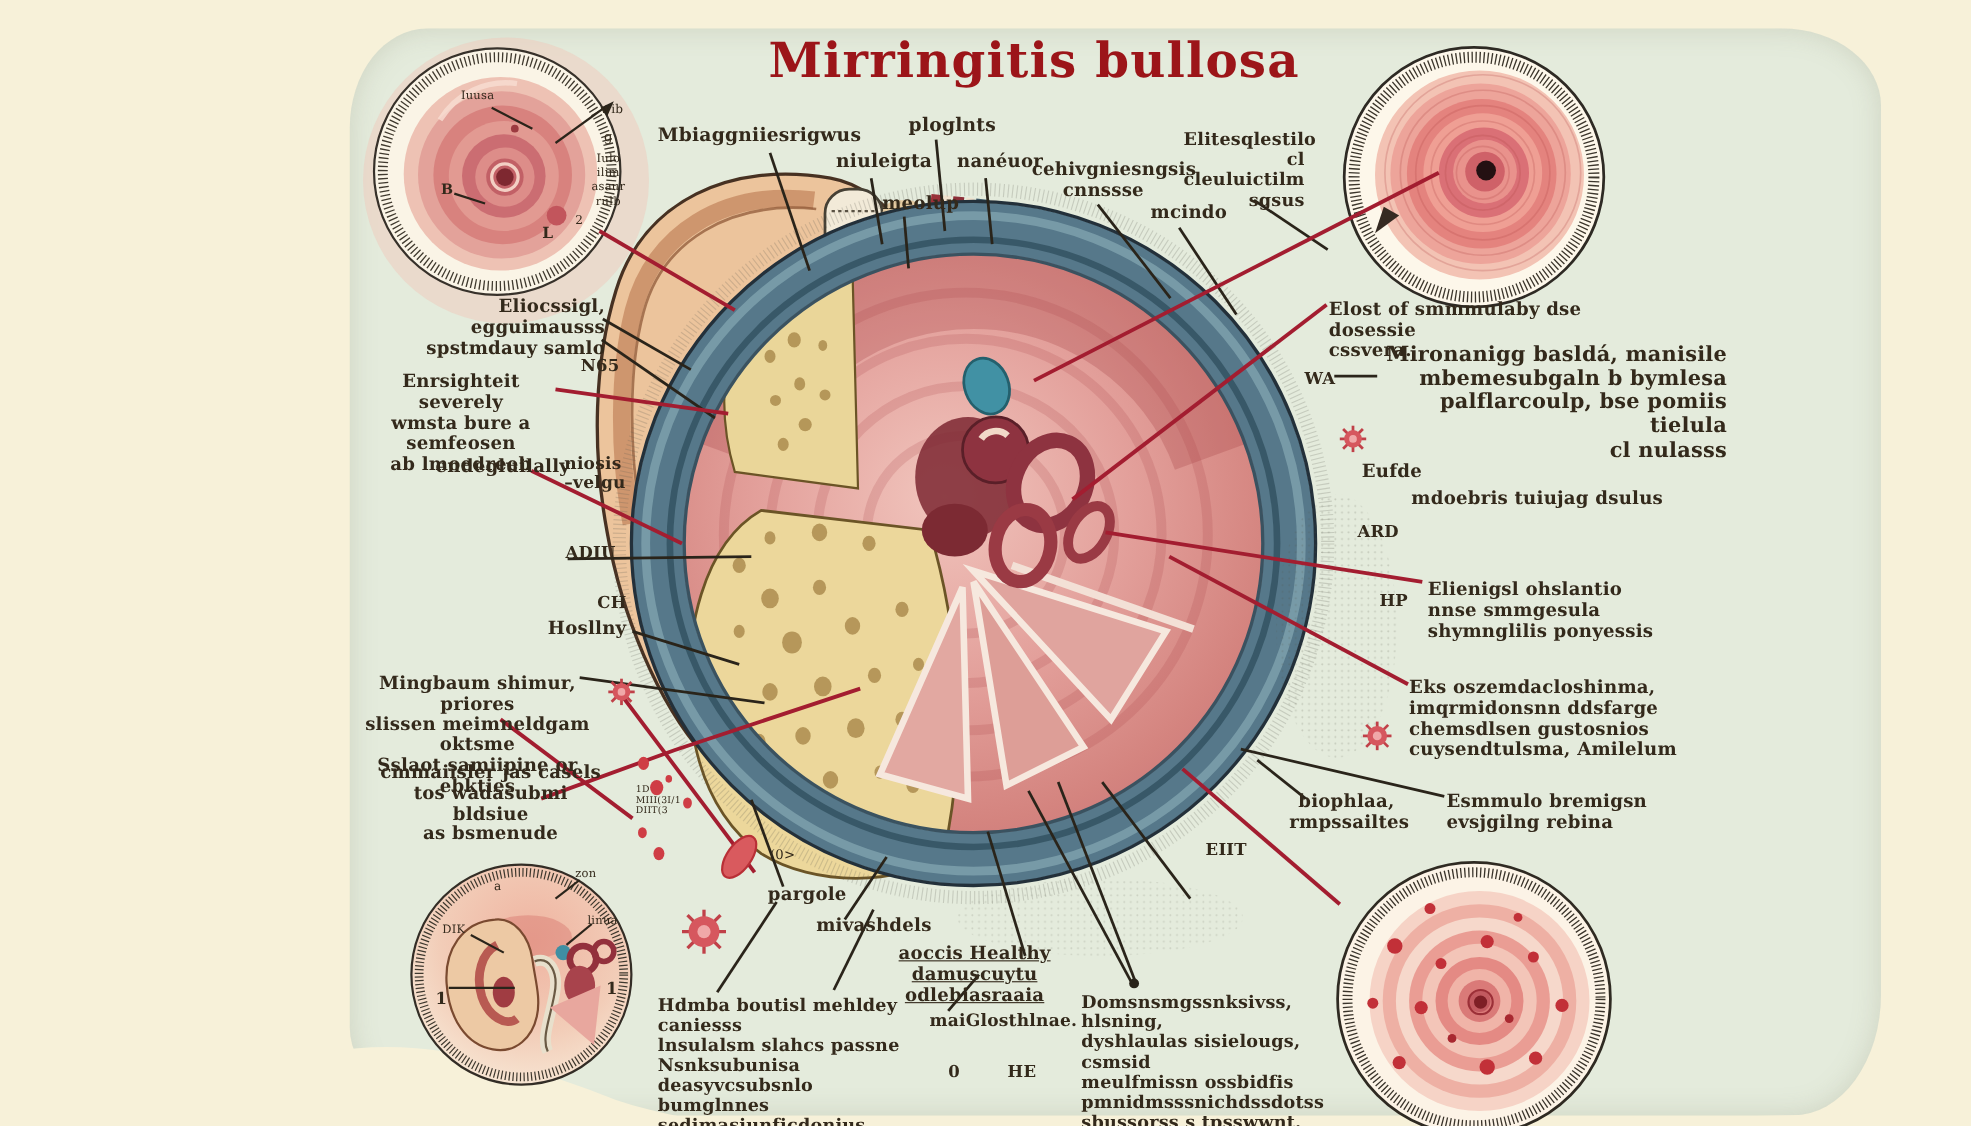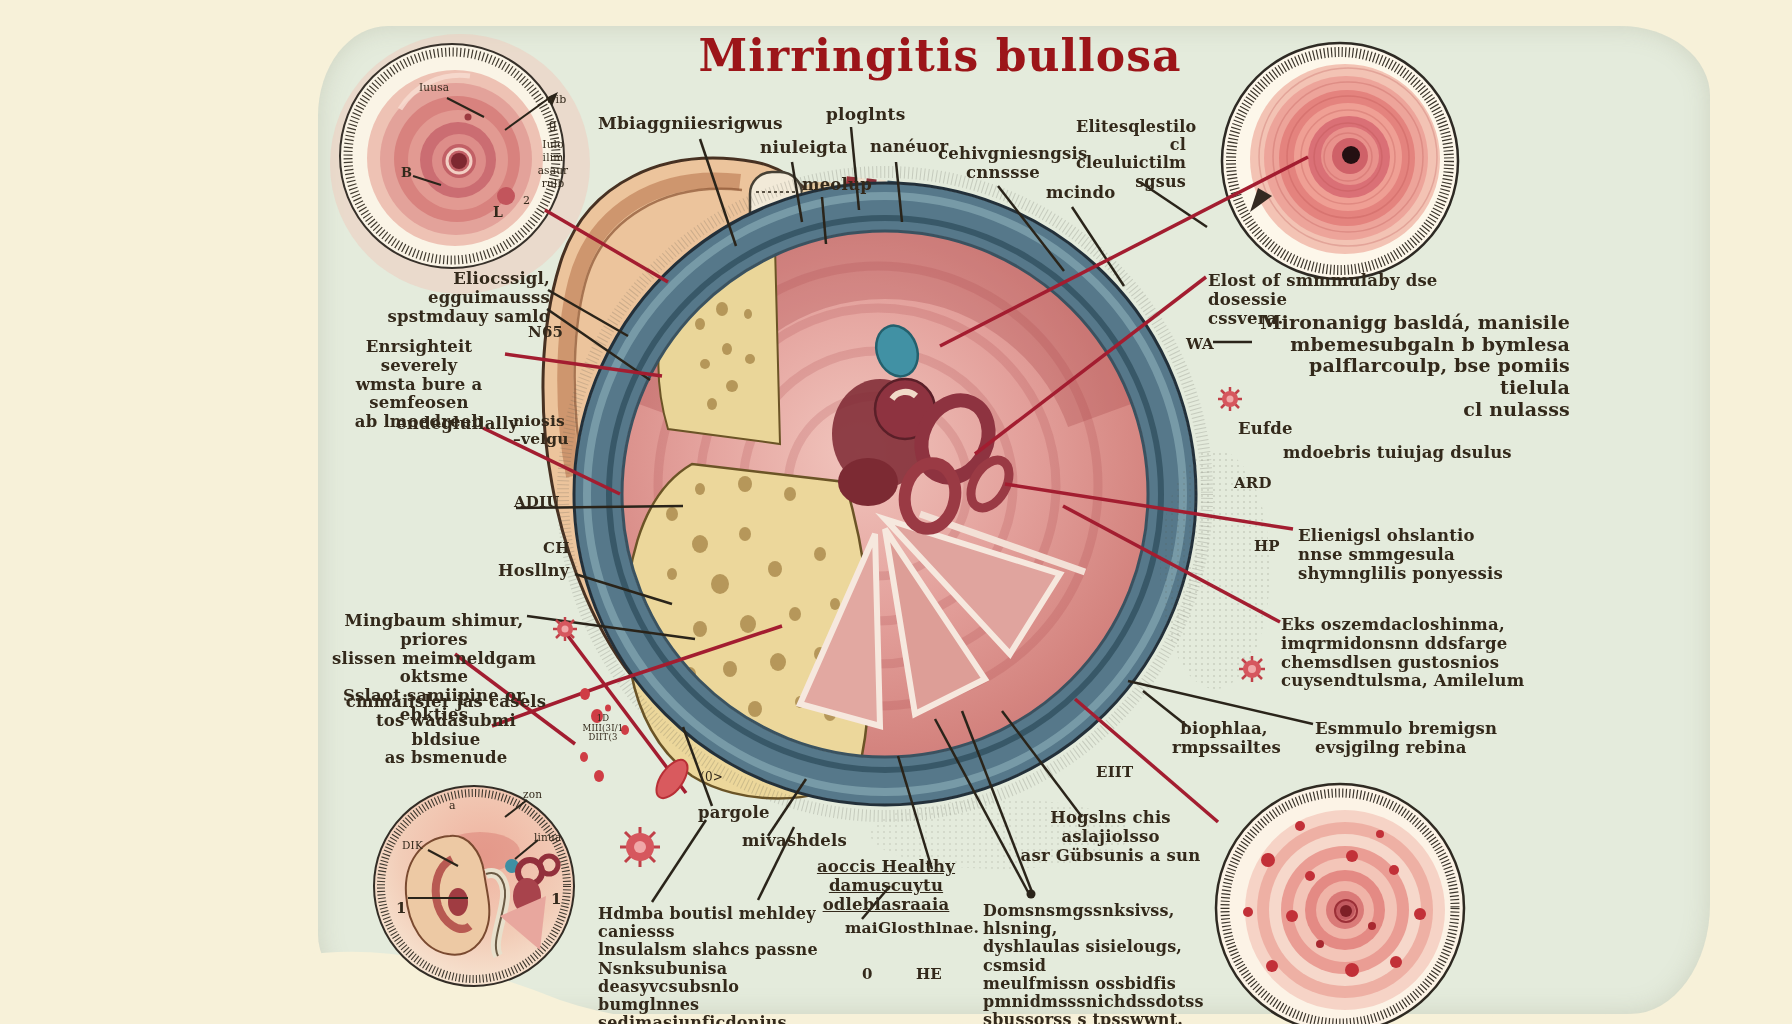--- a/index.html
+++ b/index.html
@@ -374,21 +374,21 @@
 –velgu</div>
   <div class="lbl" style="left:514px;top:480px;font-size:15px;">ADIU</div>
   <div class="lbl" style="left:543px;top:526px;font-size:15px;">CH</div>
   <div class="lbl" style="left:498px;top:548px;font-size:16.5px;">Hosllny</div>
   <div class="lbl" style="left:318px;top:598px;width:232px;text-align:center;font-size:16.5px;">Mingbaum shimur, priores
 slissen meimneldgam oktsme
 Sslaot samiipine or ebkties</div>
   <div class="lbl" style="left:340px;top:679px;width:212px;text-align:center;font-size:16.5px;">cmmaiisler jas casels
 tos wadasubmi bldsiue
 as bsmenude</div>
-  <div class="lbl tiny" style="left:578px;top:700px;width:50px;text-align:center;font-size:8.5px;">1D
+  <div class="lbl tiny" style="left:578px;top:700px;width:50px;text-align:left;font-size:8.5px;">1D
 MIII(3I/1
 DIIT(3</div>
 
   <div class="lbl" style="left:598px;top:100px;font-size:17px;">Mbiaggniiesrigwus</div>
   <div class="lbl" style="left:760px;top:124px;font-size:17px;">niuleigta</div>
   <div class="lbl" style="left:826px;top:91px;font-size:17px;text-align:center;">ploglnts</div>
   <div class="lbl" style="left:802px;top:162px;font-size:16.5px;">meolup</div>
   <div class="lbl" style="left:870px;top:124px;font-size:16.5px;">nanéuor</div>
   <div class="lbl" style="left:938px;top:131px;width:130px;text-align:center;font-size:16.5px;">cehivgniesngsis
 cnnssse</div>
@@ -413,22 +413,20 @@
 shymnglilis ponyessis</div>
   <div class="lbl" style="left:1281px;top:602px;width:300px;font-size:16.5px;">Eks oszemdacloshinma,
 imqrmidonsnn ddsfarge
 chemsdlsen gustosnios
 cuysendtulsma, Amilelum</div>
   <div class="lbl" style="left:1172px;top:706px;width:104px;text-align:center;font-size:16.5px;">biophlaa,
 rmpssailtes</div>
   <div class="lbl" style="left:1096px;top:750px;font-size:15px;">EIIT</div>
   <div class="lbl" style="left:1315px;top:706px;width:235px;font-size:16.5px;">Esmmulo bremigsn
 evsjgilng rebina</div>
-  <div class="lbl" style="left:1018px;top:795px;width:185px;text-align:center;font-size:16.5px;">Hogslns chis aslajiolsso
-asr Gübsunis a sun</div>
 
   <div class="lbl" style="left:698px;top:790px;font-size:16.5px;">pargole</div>
   <div class="lbl" style="left:742px;top:818px;font-size:16.5px;">mivashdels</div>
   <div class="lbl" style="left:788px;top:844px;width:196px;text-align:center;font-size:16.5px;text-decoration:underline;">aoccis  Healthy
 damuscuytu odlebiasraaia</div>
   <div class="lbl" style="left:598px;top:891px;width:235px;font-size:16px;">Hdmba boutisl mehldey caniesss
 lnsulalsm slahcs passne
 Nsnksubunisa deasyvcsubsnlo
 bumglnnes sedimasiunficdonius
 is bemdol sejids pome tle</div>

